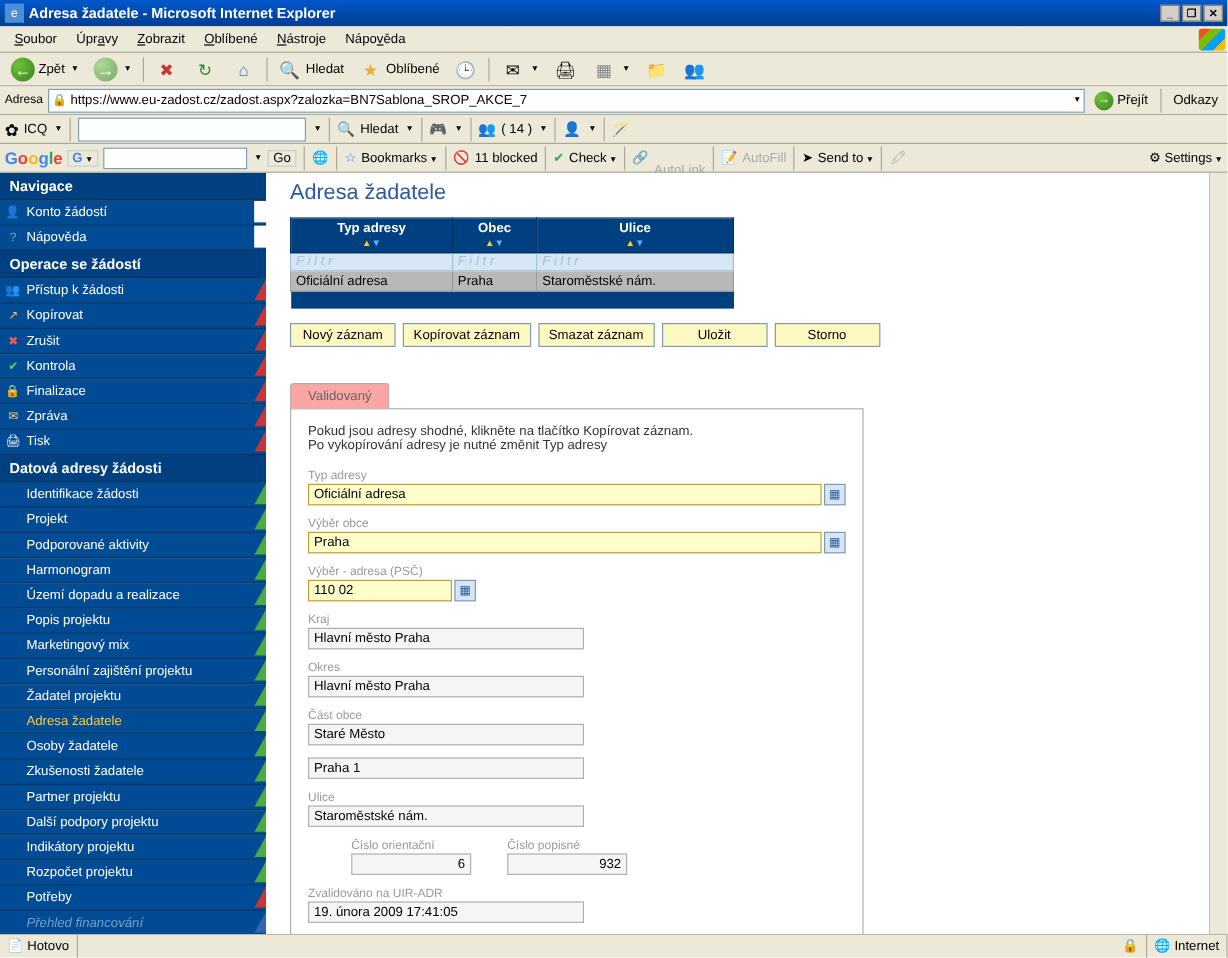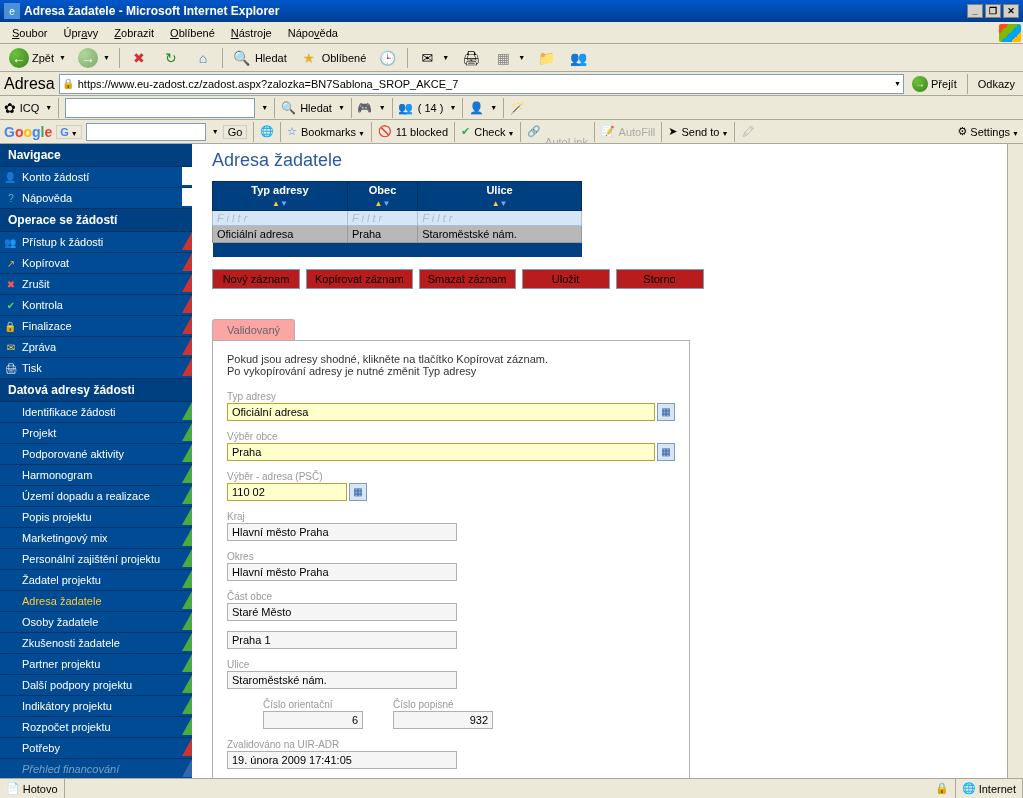--- a/index.html
+++ b/index.html
@@ -22,41 +22,41 @@
 .toolbar { background: #ece9d8; height: 28px; display: flex; align-items: center; padding: 0 4px; border-bottom: 1px solid #aca899; gap: 2px; }
 .tool-btn { display: flex; align-items: center; padding: 2px 4px; cursor: pointer; border: 1px solid transparent; border-radius: 3px; gap: 3px; }
 .tool-icon { width: 20px; height: 20px; display: inline-flex; align-items: center; justify-content: center; font-size: 14px; }
 .back-icon { background: radial-gradient(circle at 30% 30%, #6fc23a, #3a8020); border-radius: 50%; color: #fff; font-weight: bold; }
 .fwd-icon { background: radial-gradient(circle at 30% 30%, #b0d89a, #7aa868); border-radius: 50%; color: #fff; font-weight: bold; }
 .tool-sep { width: 1px; height: 20px; background: #aca899; margin: 0 2px; }
 .dropdown-arrow { font-size: 7px; color: #000; margin-left: 2px; }
 
 
 .addressbar { background: #ece9d8; height: 24px; display: flex; align-items: center; padding: 0 4px; border-bottom: 1px solid #aca899; gap: 4px; }
-.addr-label { font-size: 16px; }
+.addr-label { font-size: 10px; }
 .addr-input { flex: 1; height: 20px; border: 1px solid #7f9db9; background: #fff; display: flex; align-items: center; padding: 0 2px; }
 .addr-lock { width: 14px; height: 14px; display: inline-flex; align-items: center; justify-content: center; color: #d4a017; font-size: 10px; }
 .addr-text { flex: 1; font-size: 11px; padding-left: 2px; }
 .go-btn { display: flex; align-items: center; gap: 3px; padding: 1px 4px; cursor: pointer; }
 .go-icon { width: 16px; height: 16px; background: radial-gradient(circle at 30% 30%, #6fc23a, #3a8020); border-radius: 50%; color: #fff; font-weight: bold; font-size: 10px; display: flex; align-items: center; justify-content: center; }
 
 
 .icqbar { background: #ece9d8; height: 24px; display: flex; align-items: center; padding: 0 4px; border-bottom: 1px solid #aca899; gap: 4px; }
 .icq-input { width: 190px; height: 20px; border: 1px solid #7f9db9; background: #fff; }
 
 
 .googlebar { background: #ece9d8; height: 24px; display: flex; align-items: center; padding: 0 4px; border-bottom: 1px solid #aca899; gap: 4px; }
 .google-logo { font-size: 14px; font-weight: bold; }
 .g1{color:#4285f4;}.g2{color:#ea4335;}.g3{color:#fbbc05;}.g4{color:#4285f4;}.g5{color:#34a853;}.g6{color:#ea4335;}
 .google-input { width: 120px; height: 18px; border: 1px solid #7f9db9; background: #fff; }
 .googlebar .settings { margin-left: auto; display: flex; align-items: center; gap: 3px; }
 
 
 .main-container { display: flex; height: calc(798px - 22px - 22px - 28px - 24px - 24px - 24px - 20px); }
-.sidebar { width: 192px; background: #eab308; overflow-y: auto; }
+.sidebar { width: 222px; background: #eab308; overflow-y: auto; }
 .content { flex: 1; background: #fff; overflow-y: auto; position: relative; padding-left: 20px; }
 .vscroll { width: 16px; background: #ece9d8; border-left: 1px solid #aca899; }
 
 
 .nav-header { background: #004080; color: #fff; font-weight: bold; padding: 4px 8px; font-size: 12px; border-bottom: 1px solid #003060; }
 .nav-item { background: #004b94; color: #fff; padding: 4px 8px 4px 22px; font-size: 11px; border-bottom: 1px solid #003366; position: relative; cursor: pointer; }
 .nav-item.active { color: #ffcc33; }
 .nav-item.disabled { color: #7a9fc4; font-style: italic; }
 .nav-item::after { content: ''; position: absolute; right: 0; top: 0; width: 0; height: 0; border-style: solid; border-width: 0 0 18px 10px; }
 .nav-item.marker-green::after { border-color: transparent transparent #4aab3e transparent; }
@@ -69,21 +69,21 @@
 
 .filter-table { border-collapse: collapse; width: 370px; }
 .filter-table th { background: #004080; color: #fff; font-weight: bold; text-align: center; padding: 2px 8px; font-size: 11px; border: 1px solid #003060; }
 .sort-arrows { font-size: 8px; }
 .sort-up{color:#ffcc33;} .sort-down{color:#66aaff;}
 .filter-table .filter-row td { background: #d6e6f5; padding: 1px 4px; font-style: italic; color: #a8c0d8; font-size: 11px; border: 1px solid #a8c0d8; }
 .filter-table .data-row td { background: #b8b8b8; padding: 2px 4px; font-size: 11px; border: 1px solid #999; }
 .filter-table-footer { height: 14px; background: #004080; }
 
 .btn-row { display: flex; gap: 6px; margin: 12px 0; }
-.action-btn { background: #b91c1c; border: 1px solid #7f9db9; padding: 3px 8px; font-size: 11px; cursor: pointer; min-width: 88px; text-align: center; }
+.action-btn { background: #fef9c3; border: 1px solid #7f9db9; padding: 3px 8px; font-size: 11px; cursor: pointer; min-width: 88px; text-align: center; }
 
 .tab-container { margin-top: 30px; }
 .tab-header { display: flex; }
 .tab { background: #fca5a5; border: 1px solid #b0b0b0; border-bottom: none; padding: 4px 14px; font-size: 11px; color: #666; border-radius: 3px 3px 0 0; }
 .tab-body { border: 1px solid #b0b0b0; padding: 12px 14px; width: 478px; }
 .tab-info { font-size: 11px; color: #333; margin-bottom: 14px; }
 
 .field { margin-bottom: 10px; }
 .field-label { font-size: 10px; color: #999; margin-bottom: 1px; }
 .field-input { display: flex; align-items: center; }

